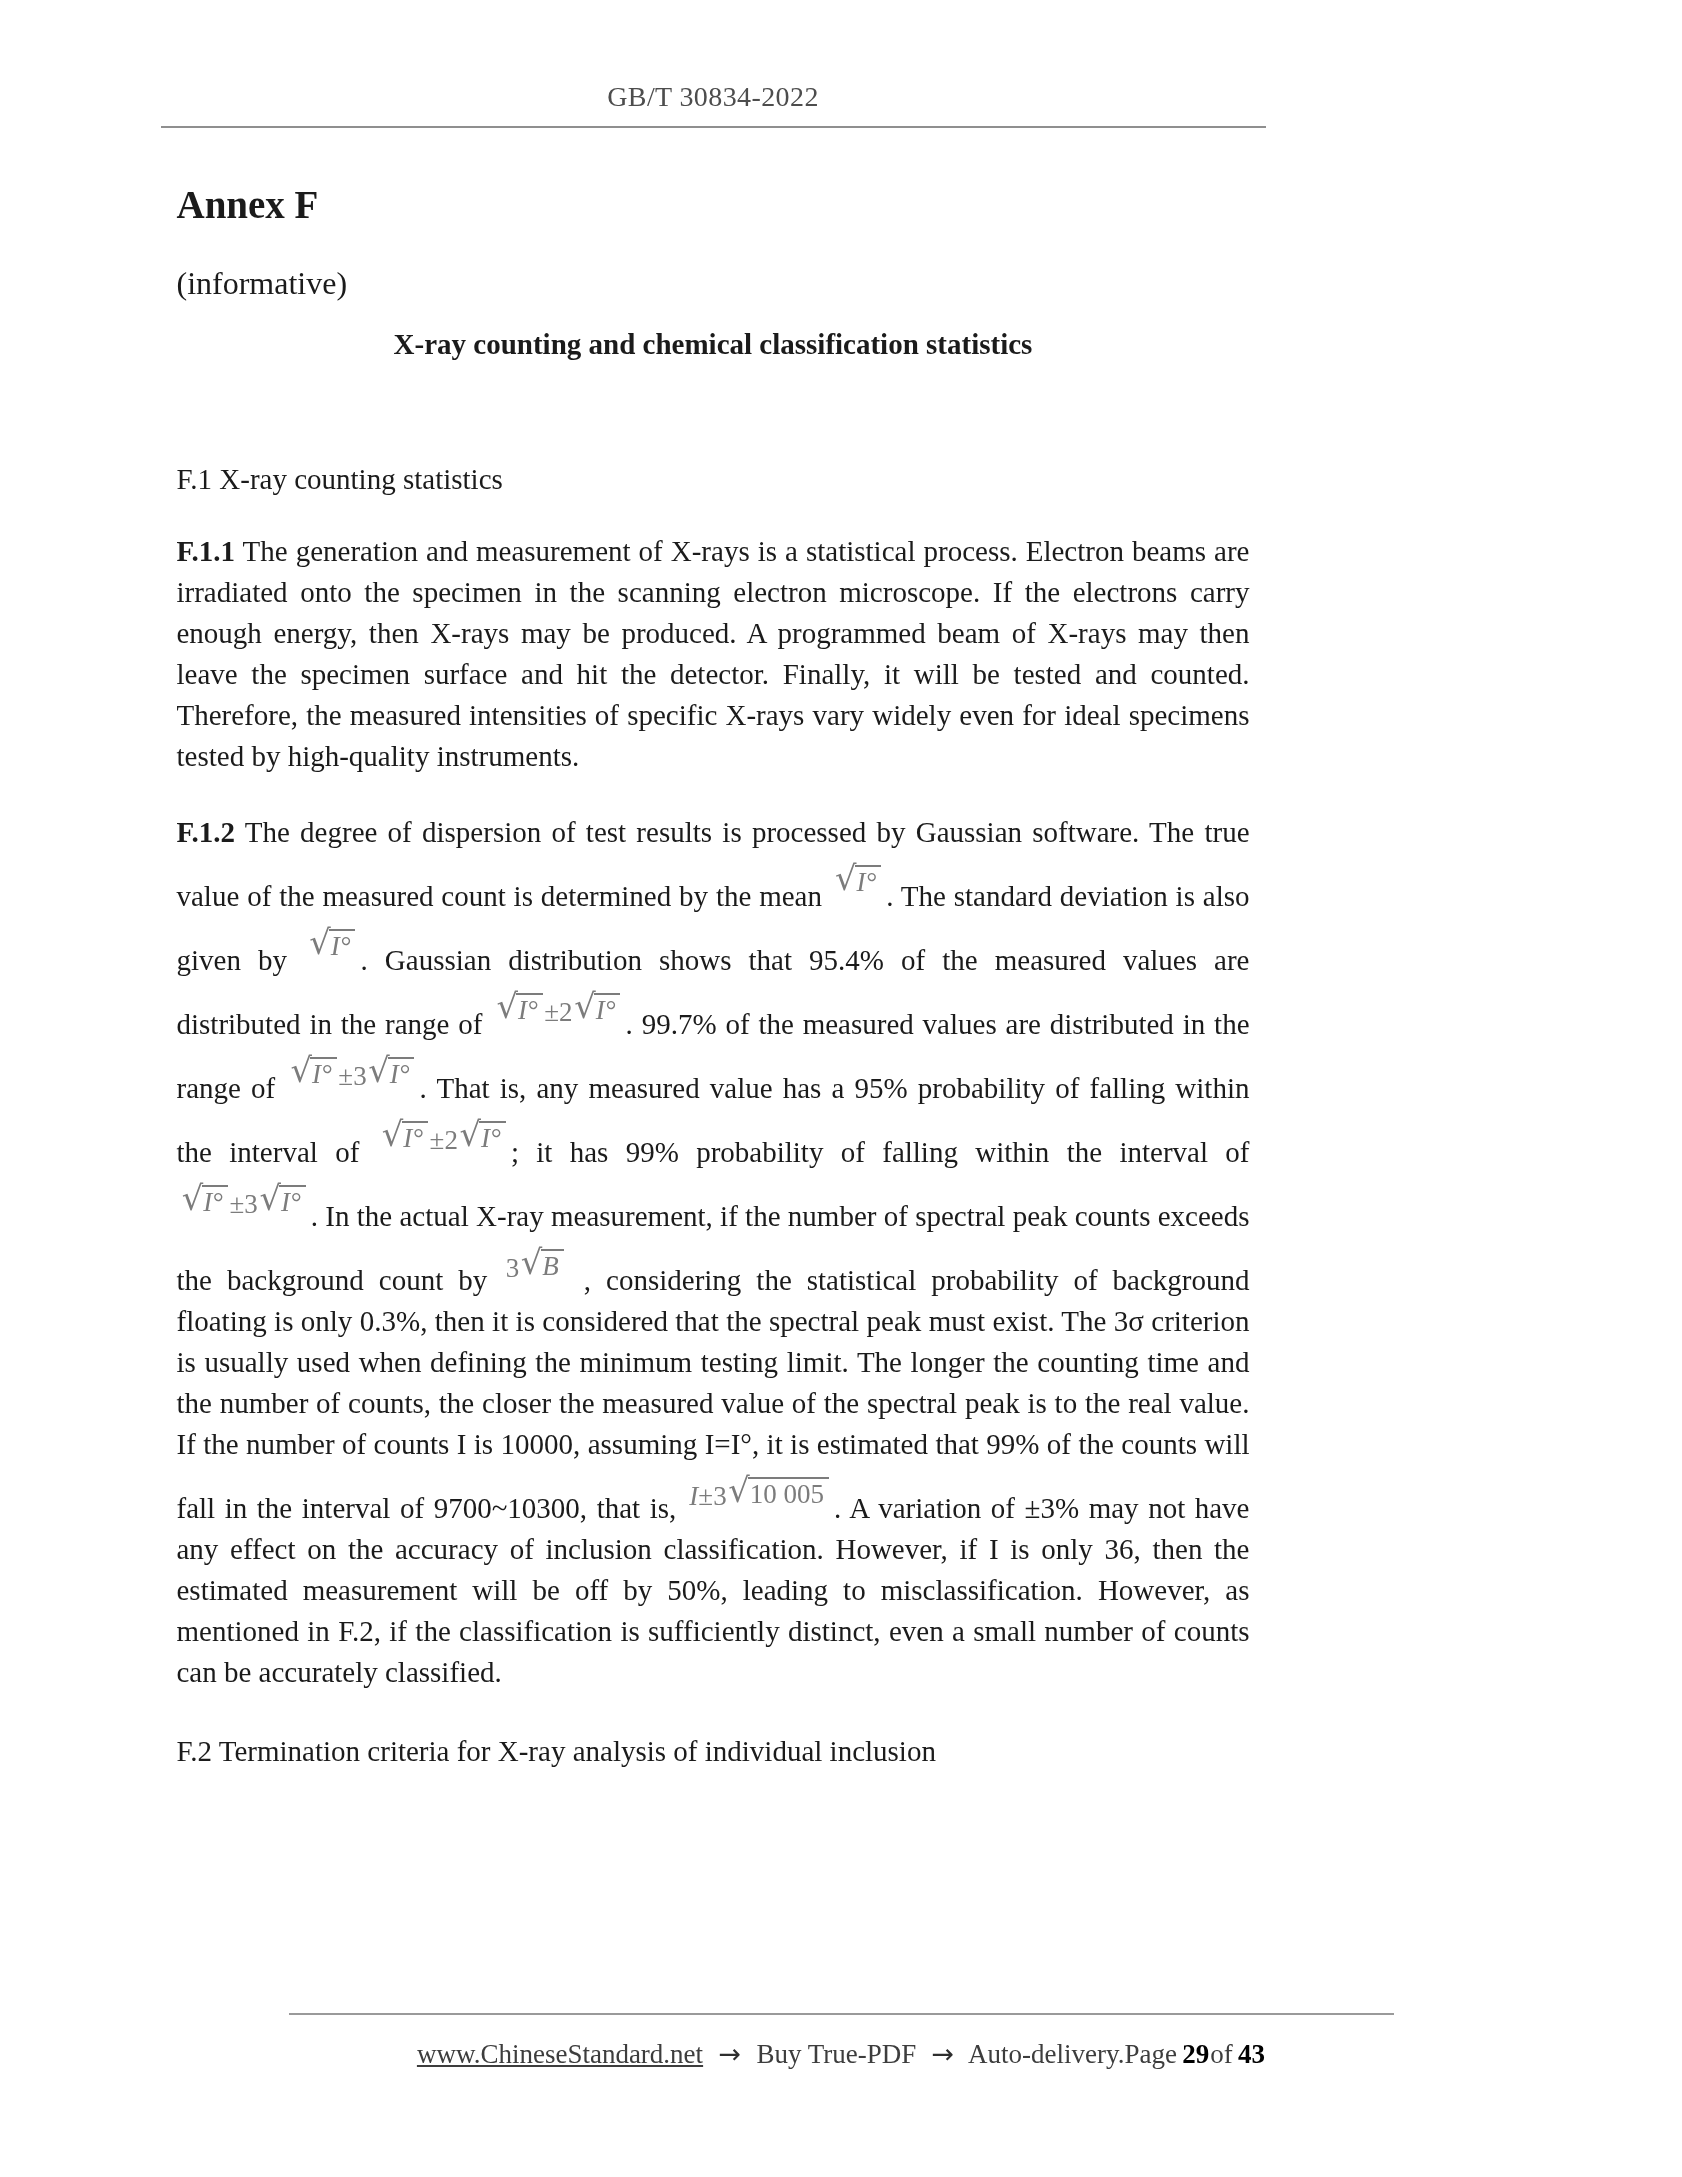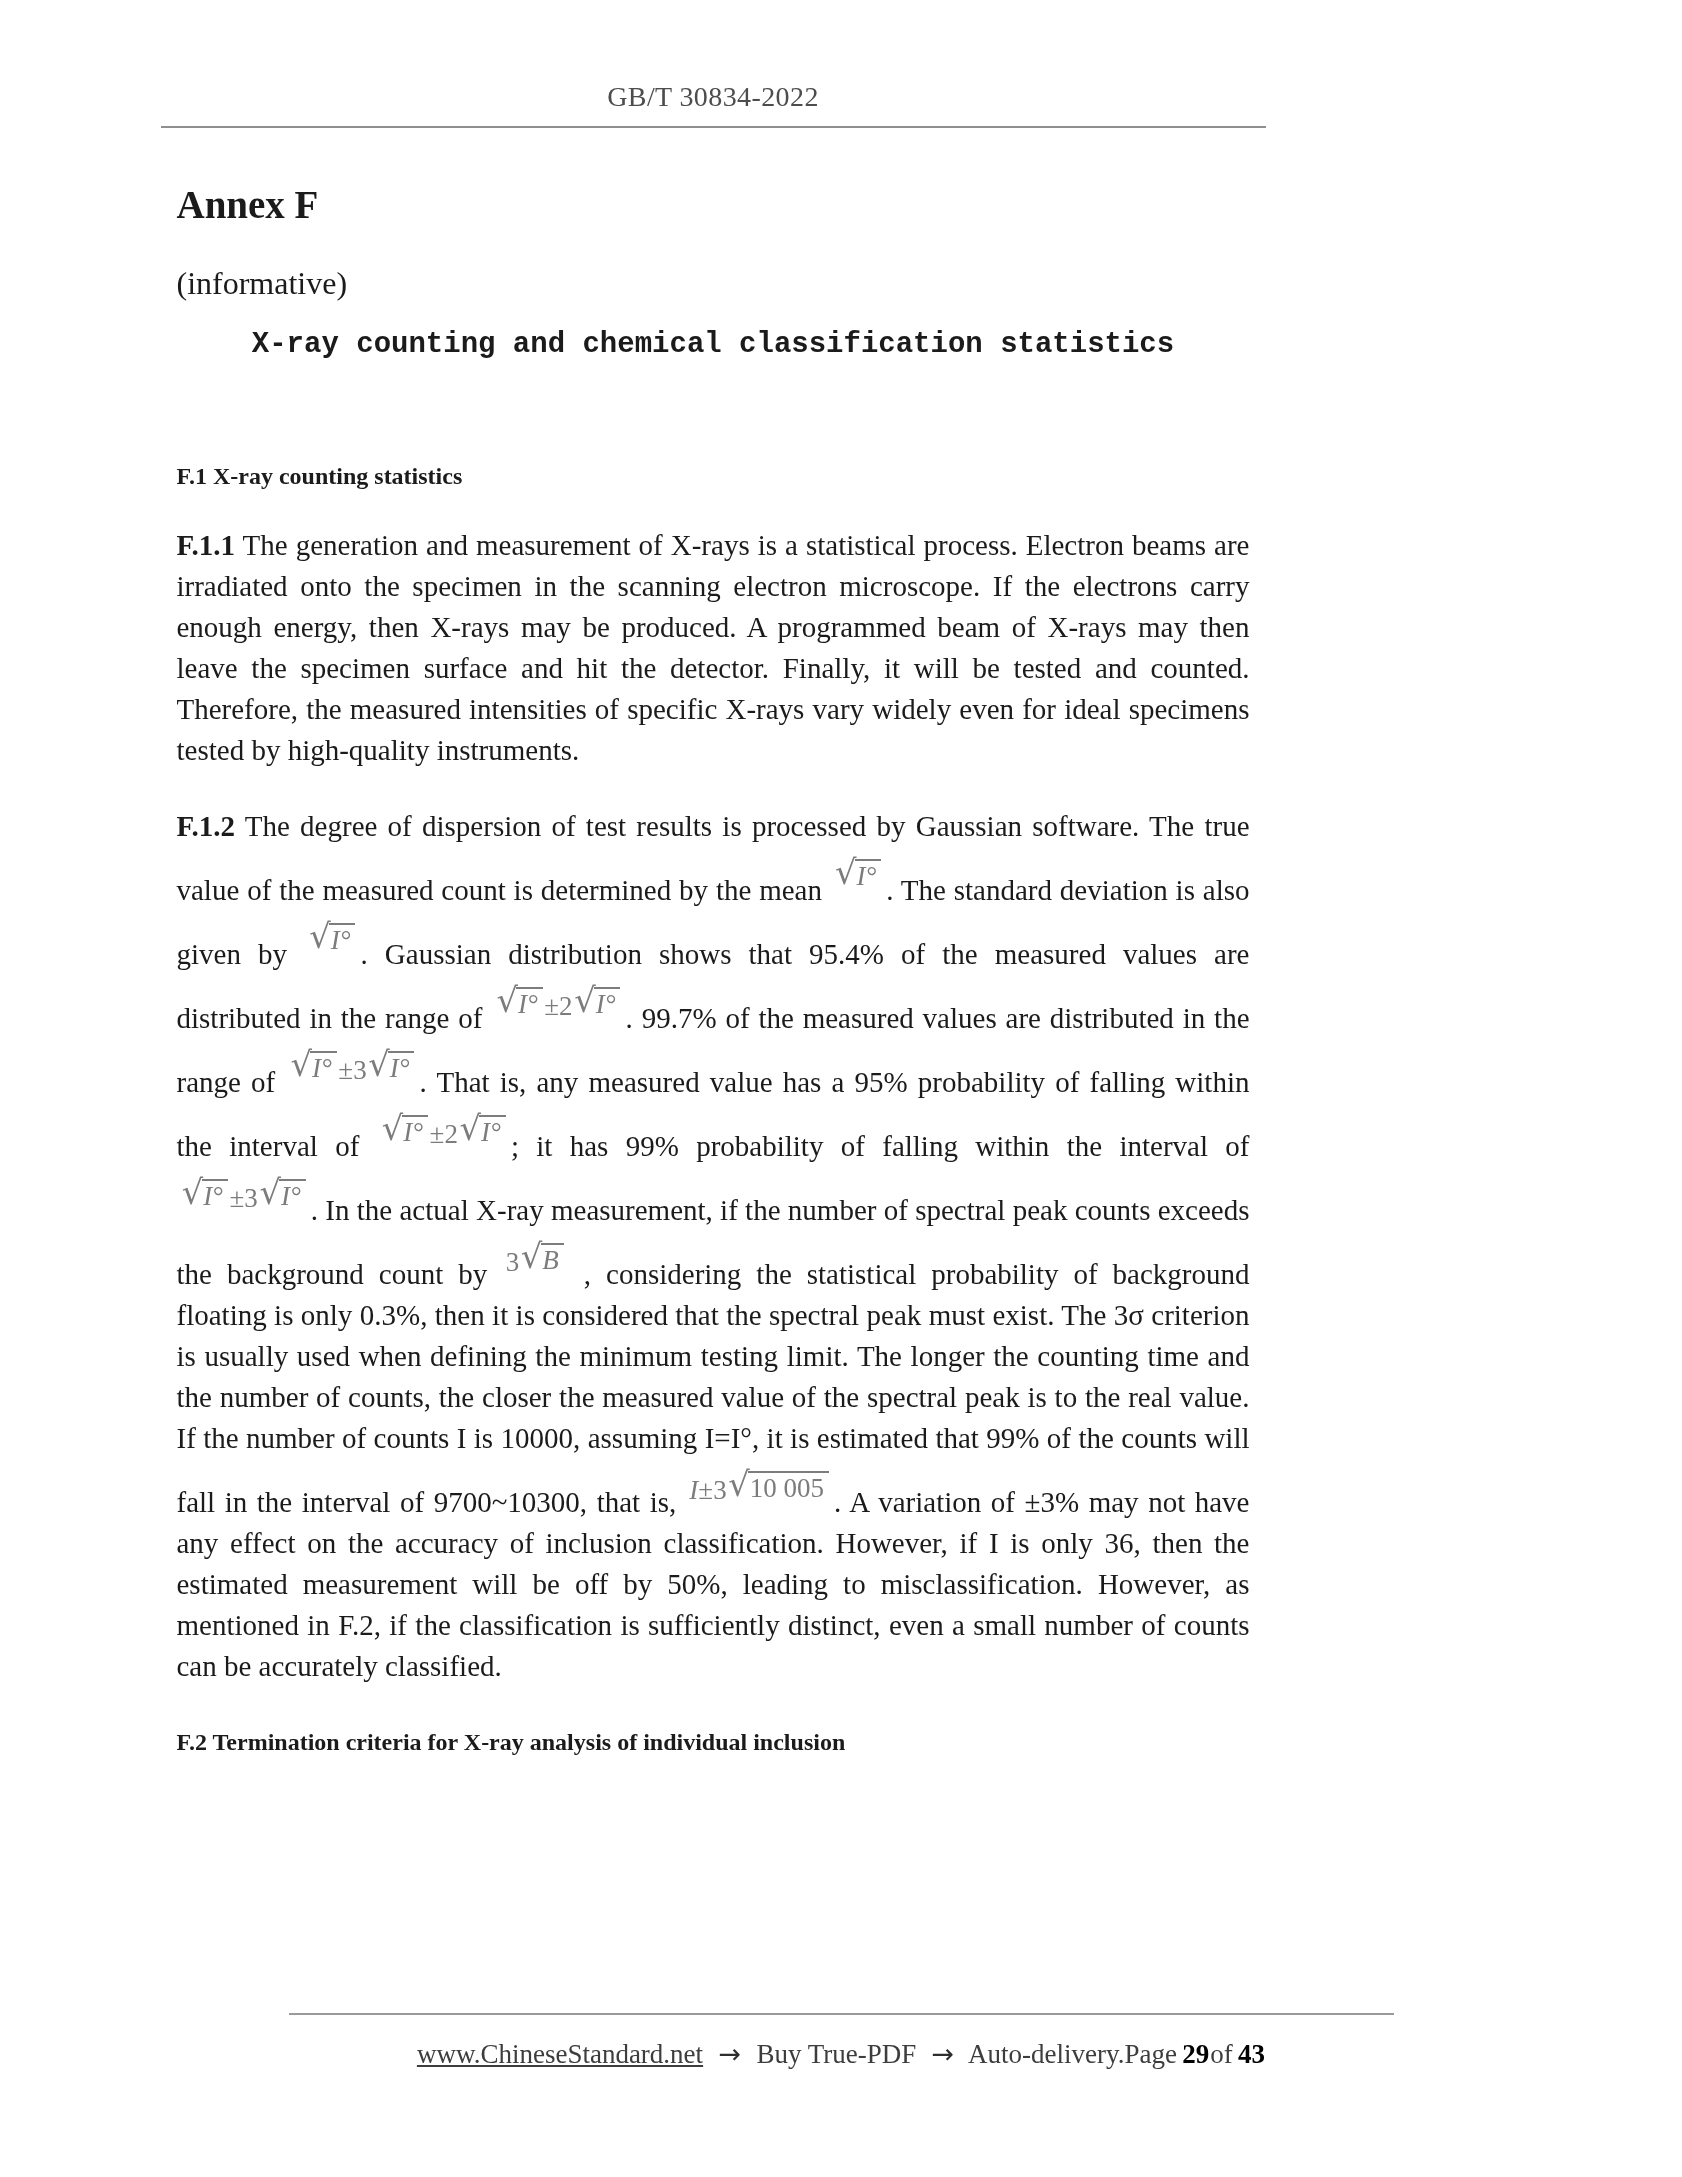--- a/index.html
+++ b/index.html
@@ -18,23 +18,23 @@
   .header-rule {
     width:1105px; margin:13px auto 0; height:0;
     border-top:2.6px solid #8f8f8f;
   }
 
   
   .content { width:1073px; margin:0 auto; }
 
   .annex-title   { margin:54px 0 0;  text-align:left; font-size:39px; font-weight:bold; }
   .annex-informative { margin:38px 0 0; font-size:32px; font-weight:normal; }
-  .annex-heading { margin:26px 0 0;  text-align:center; font-size:29px; font-weight:bold;font-family:Liberation Mono, monospace; }
+  .annex-heading { margin:26px 0 0;  text-align:center; font-size:29px; font-weight:bold; }
 
-  .section-heading { font-size:24px; font-weight:bold; text-align:left; }
+  .section-heading { font-size:29px; font-weight:normal; text-align:left; }
   .section-heading.first { margin:102px 0 0; }
   .section-heading.second { margin:42px 0 0; }
 
   .body-para {
     margin:35px 0 0; font-size:29px; line-height:41px;
     text-align:justify; text-justify:inter-word;
   }
   .body-para b { font-weight:bold; }
 
   

